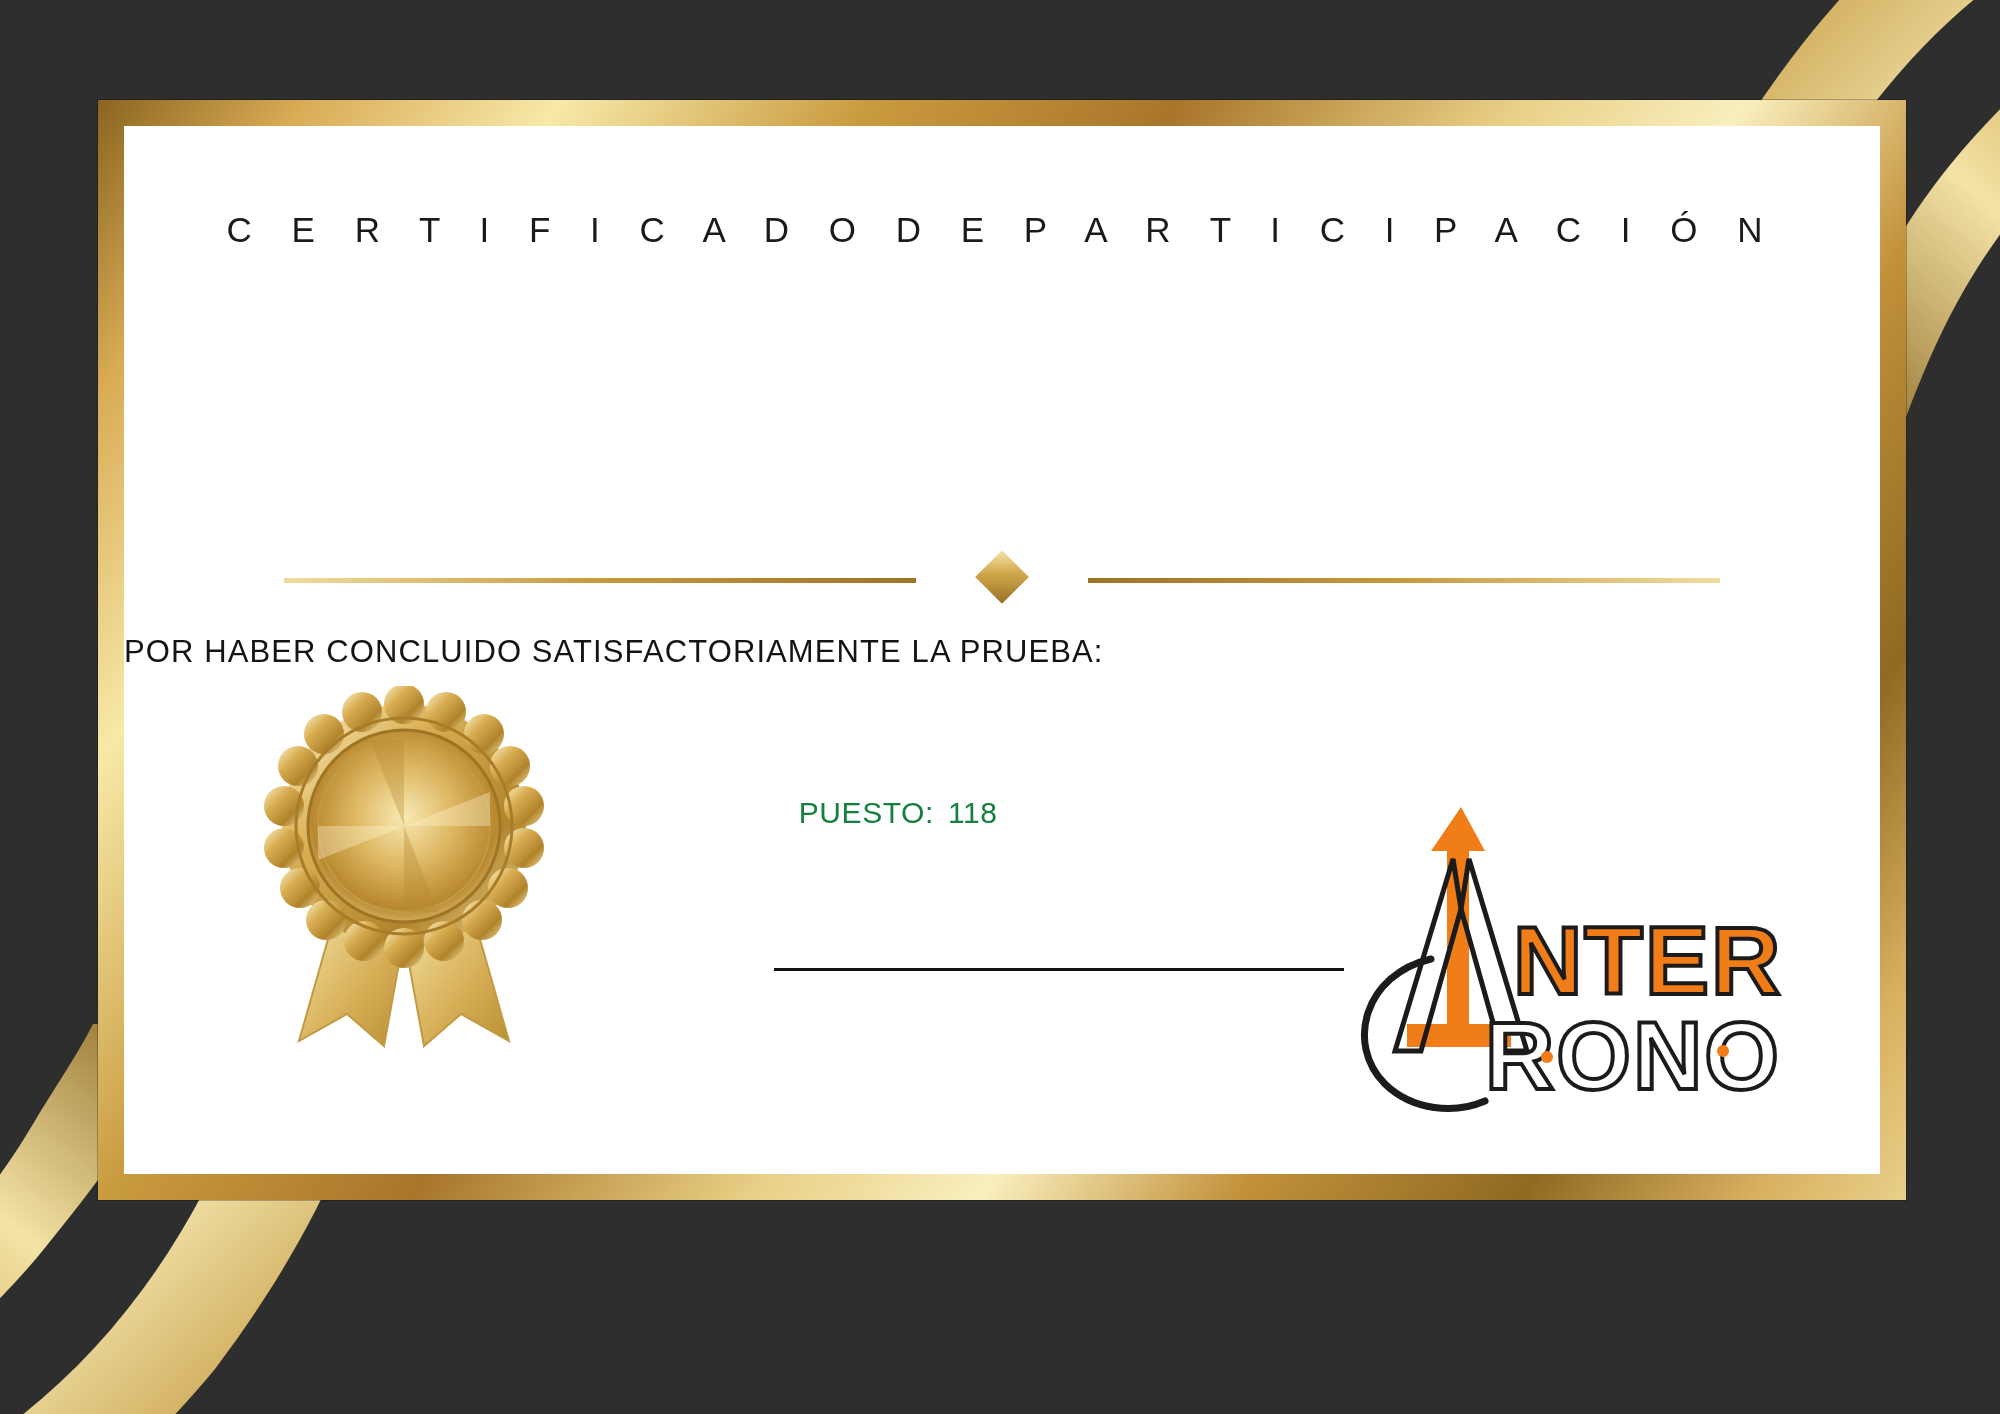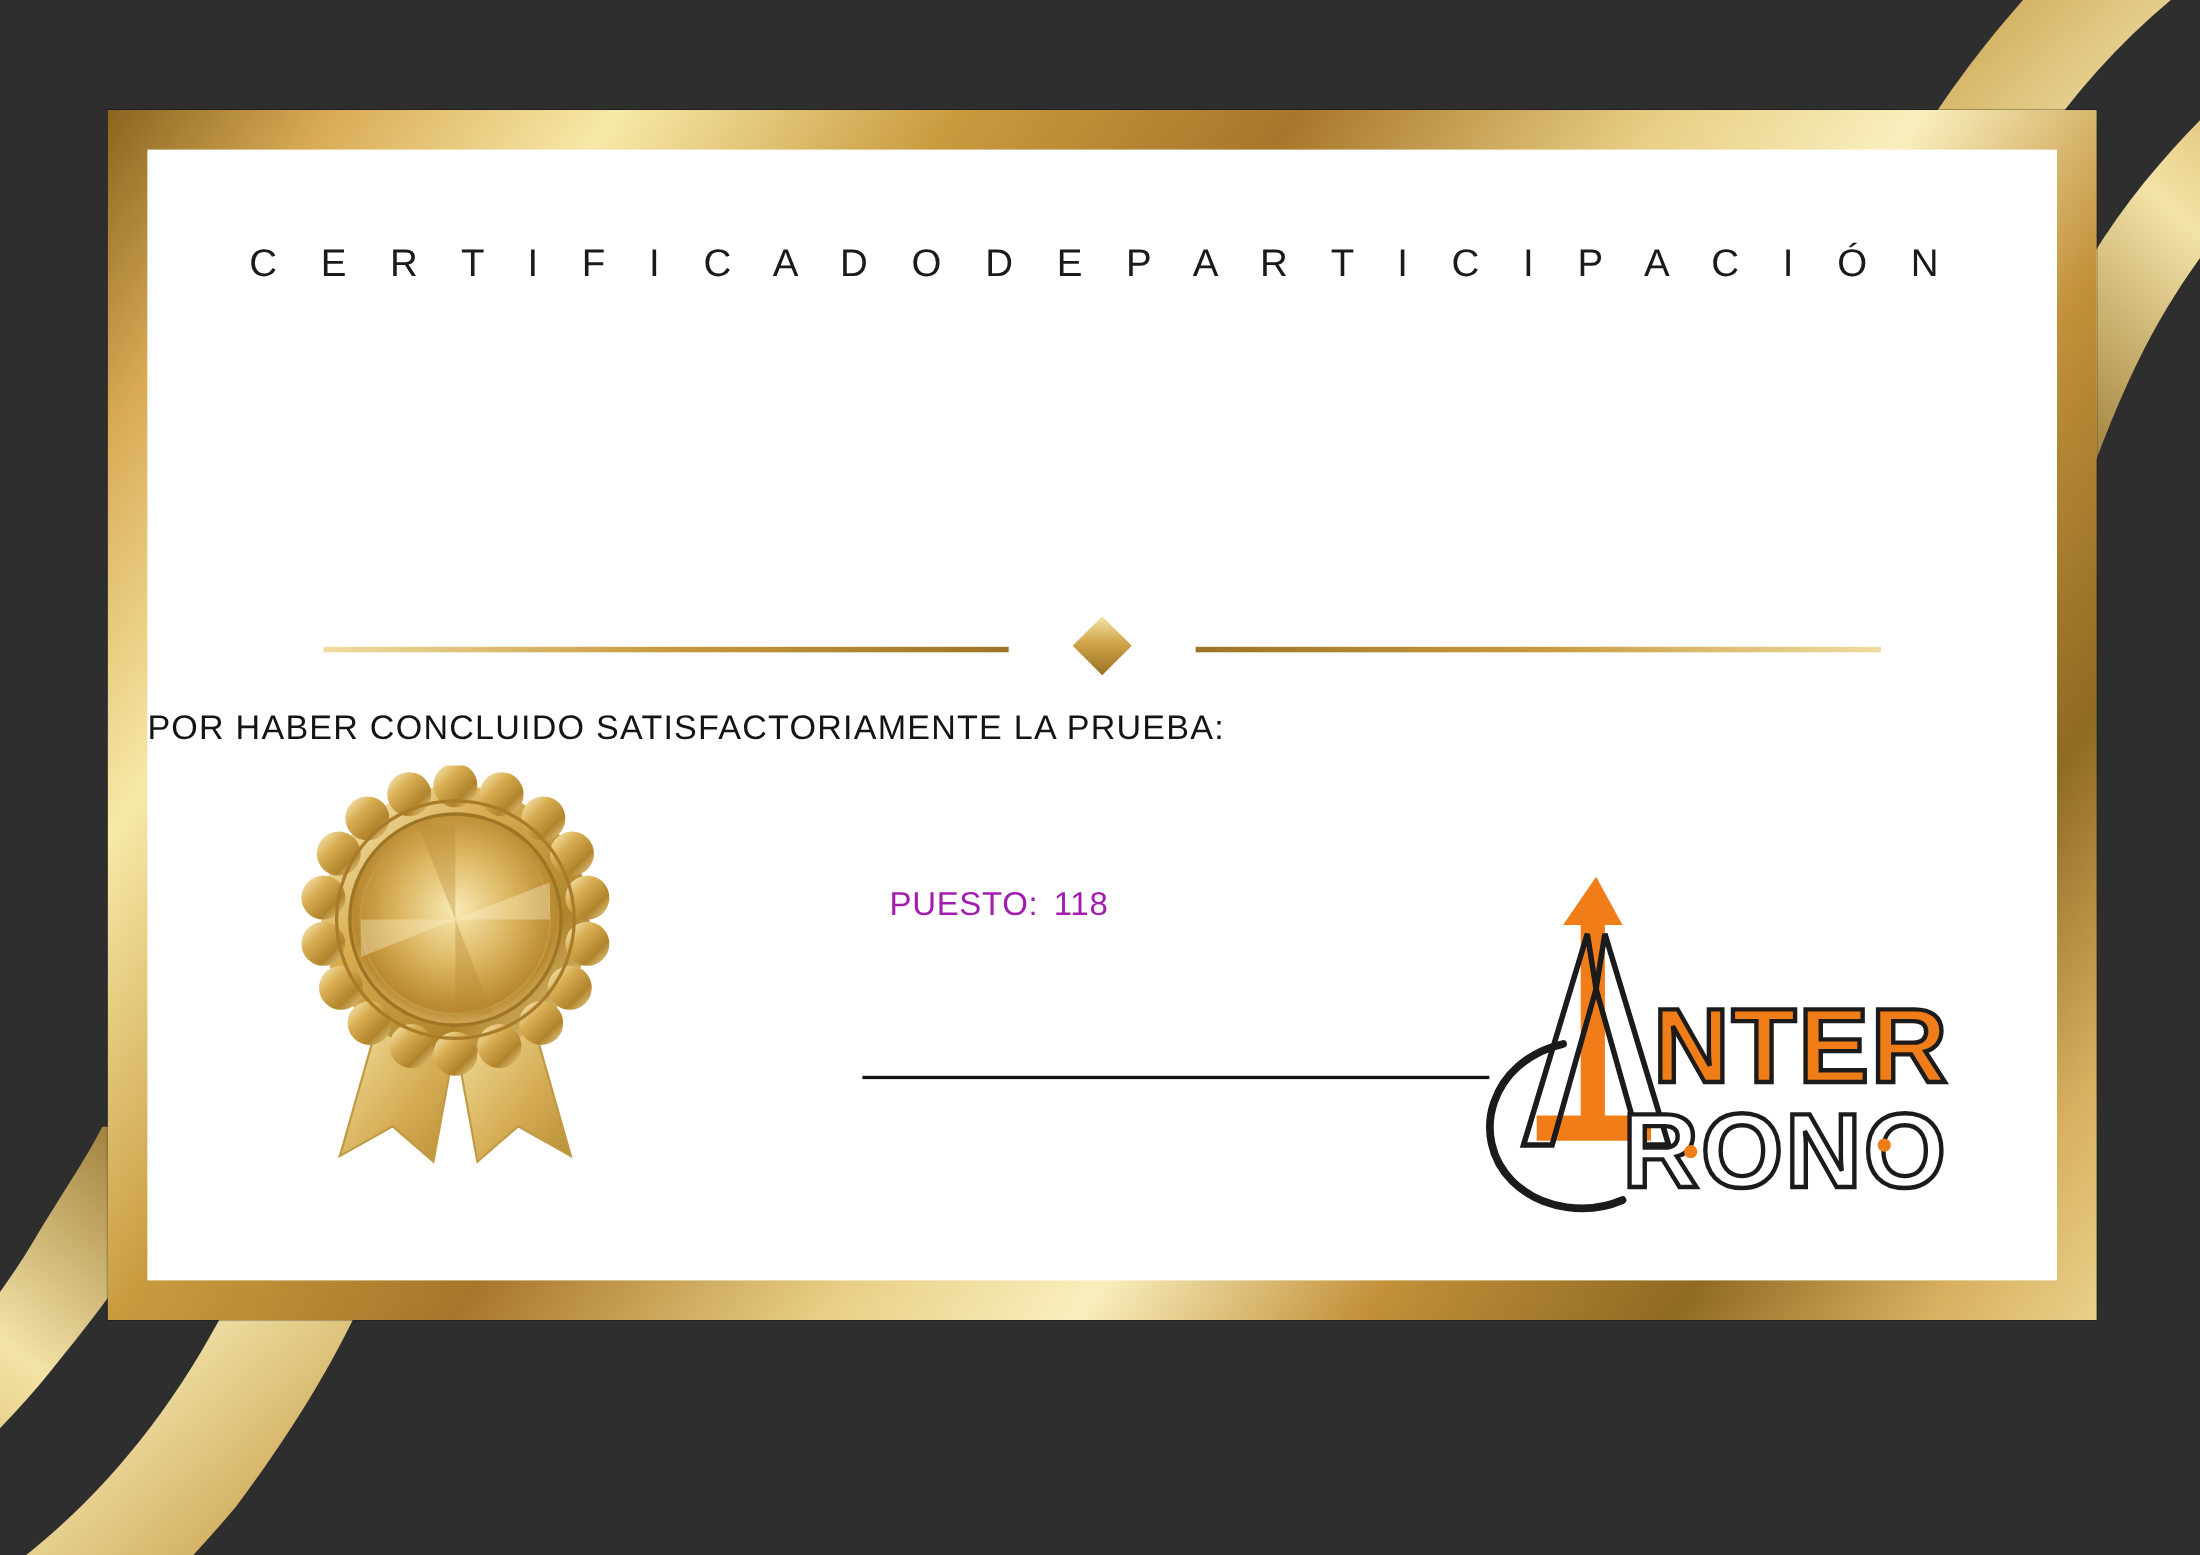--- a/index.html
+++ b/index.html
@@ -41,21 +41,21 @@
     pointer-events: none;
   }
 
   
   .gold-frame {
     position: absolute;
     left: 98px;
     top: 100px;
     width: 1808px;
     height: 1100px;
-    padding: 36px;
+    padding: 26px;
     box-sizing: border-box;
     background: linear-gradient(125deg,
         #8a6520 0%,
         #d9ab55 8%,
         #f7e9a8 18%,
         #c99b3f 30%,
         #a8762a 42%,
         #e8cf85 55%,
         #f9efbe 64%,
         #c2913a 74%,
@@ -151,21 +151,21 @@
     left: 510px;
     top: 670px;
     width: 590px;
   }
   .result-row {
     display: flex;
     align-items: baseline;
     justify-content: flex-start;
     margin-bottom: 8px;
     font-size: 30px;
-    color: #a21caf;
+    color: #15803d;
     letter-spacing: 0.6px;
   }
   .result-label {
     text-align: right;
     width: 300px;
     padding-right: 14px;
     white-space: nowrap;
   }
   .result-value {
     text-align: left;

